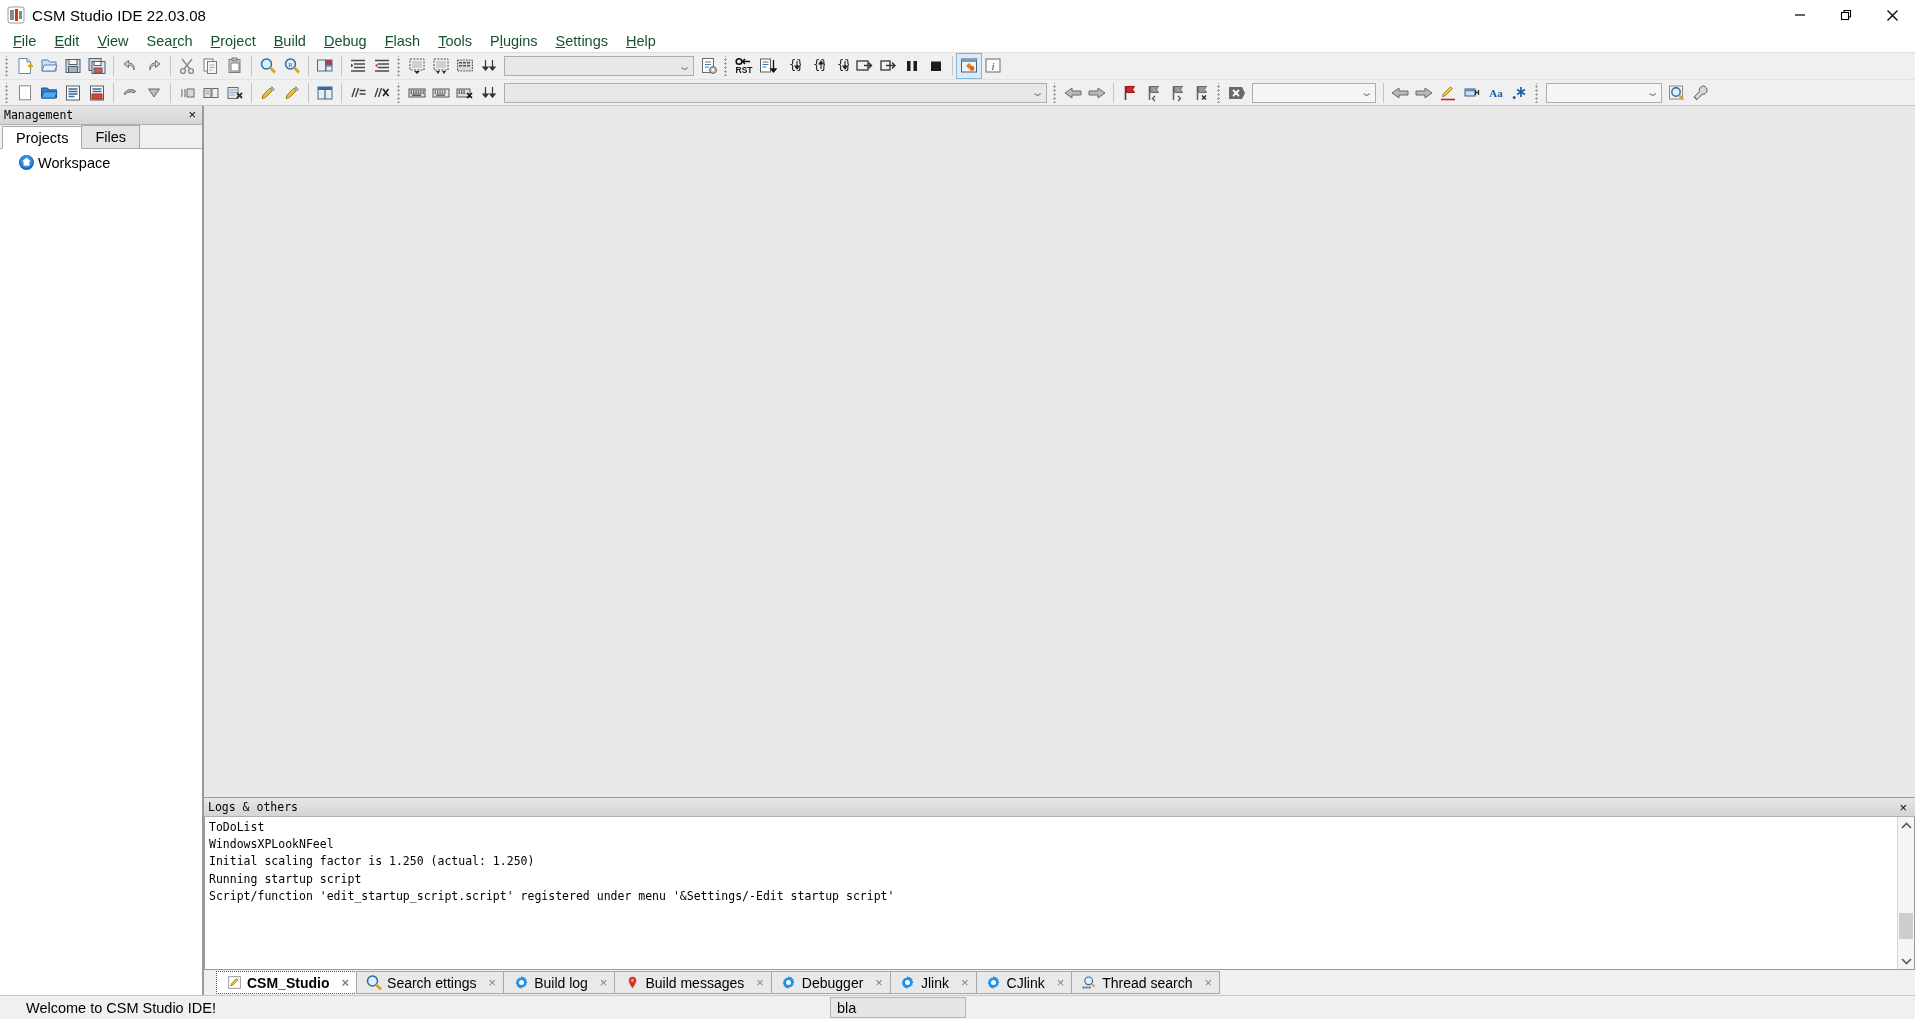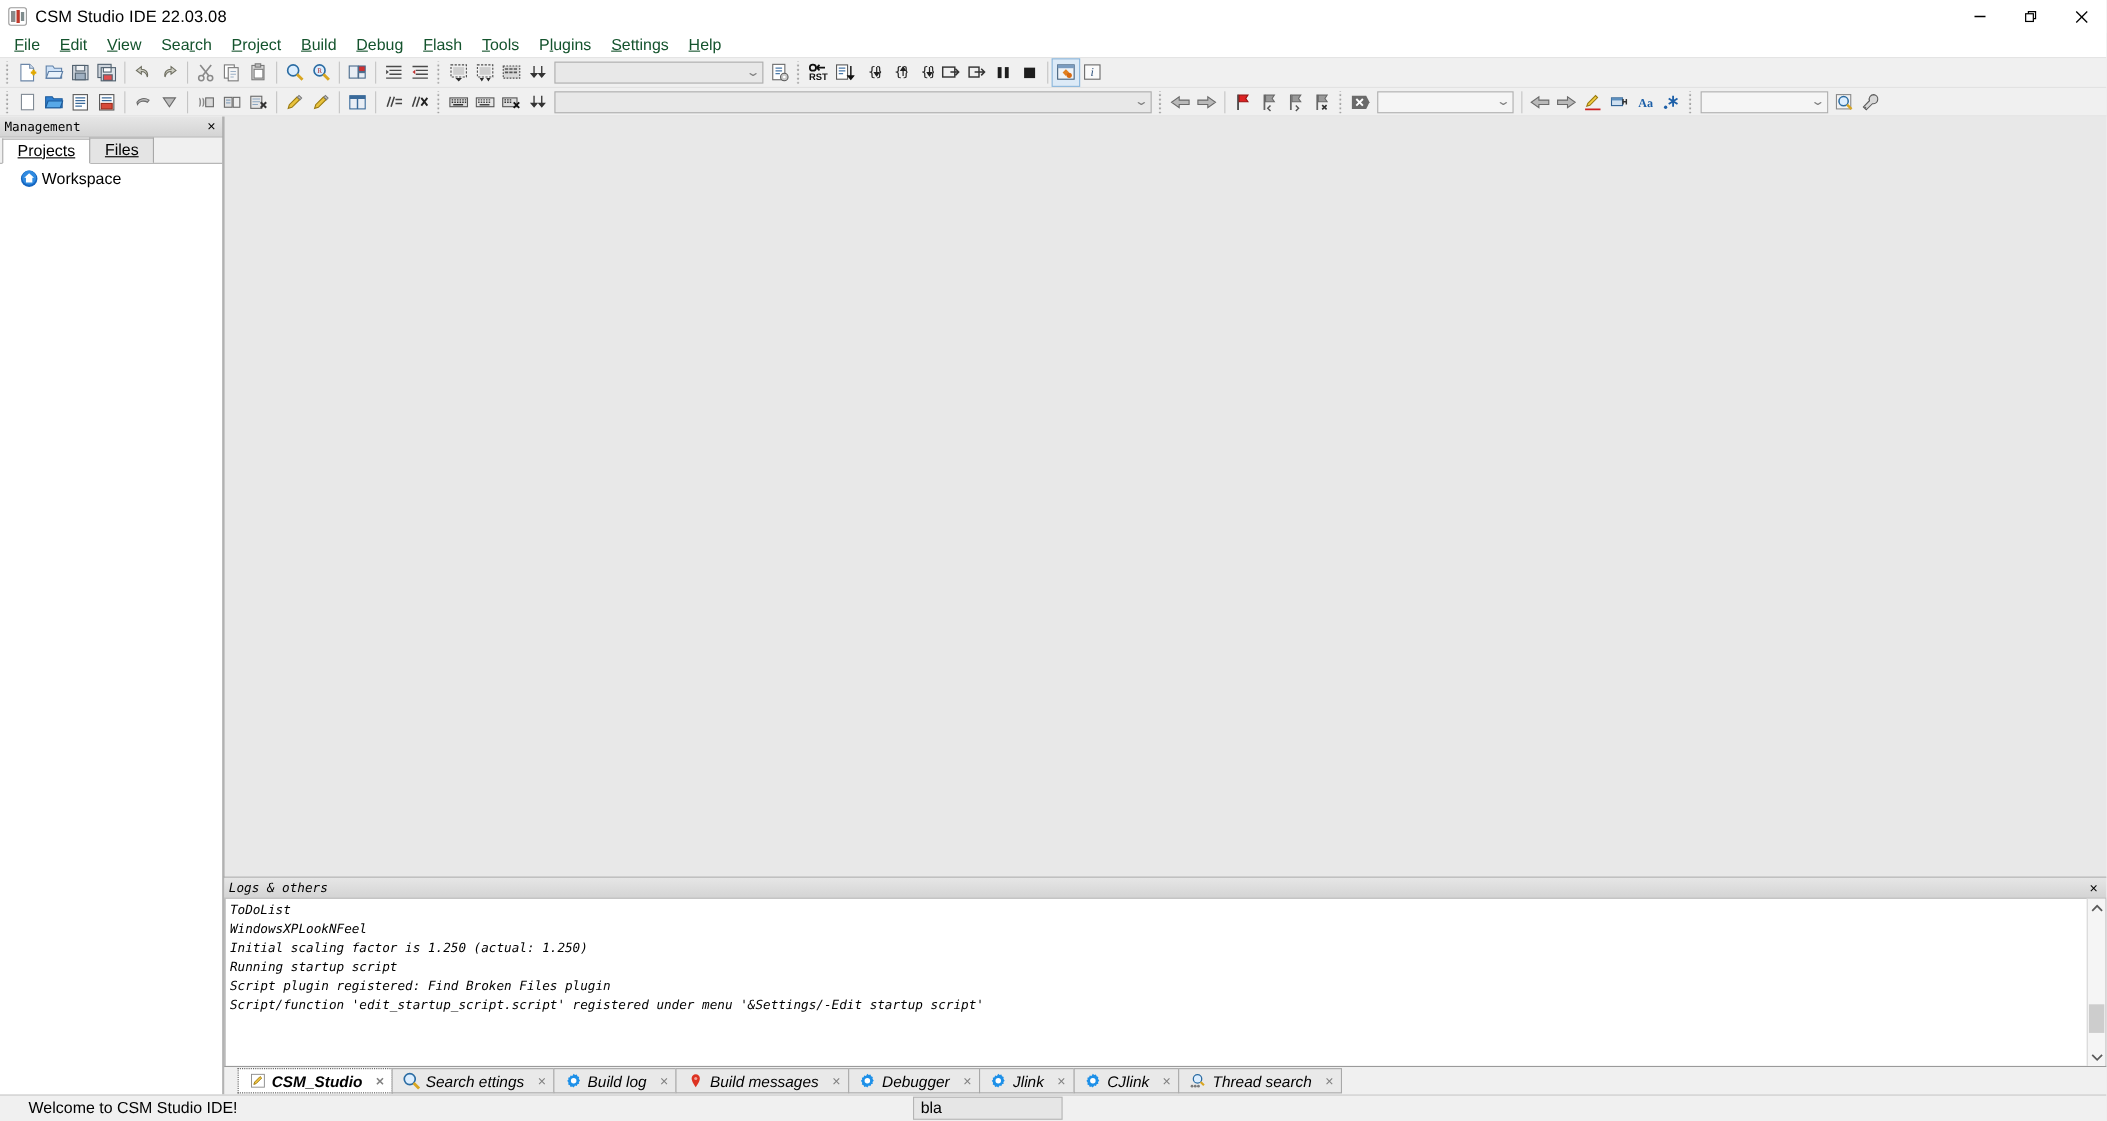--- a/index.html
+++ b/index.html
@@ -148,21 +148,20 @@
   }
   .mgmt-tab {
     height: 23px;
     padding: 0 13px;
     display: flex; align-items: center;
     font-size: 14.5px; color: #000;
     background: #e4e4e4;
     border: 1px solid #a8a8a8;
     border-bottom: none;
     margin-right: -1px;
-    text-decoration: underline;
   }
   .mgmt-tab.sel {
     background: #ffffff;
     border-bottom: 1px solid #ffffff;
     margin-bottom: -1px;
     z-index: 2;
   }
   .mgmt-tree {
     flex: 1 1 auto;
     background: #ffffff;
@@ -191,21 +190,20 @@
     border-bottom: 1px solid #9a9a9a;
     min-height: 0;
   }
 
   
   .logs {
     flex: 0 0 197px;
     display: flex; flex-direction: column;
     background: #f0f0f0;
     border-left: 1px solid #9a9a9a;
-    font-style: italic;
   }
   .logs-header {
     height: 19px; flex: 0 0 19px;
     background: linear-gradient(#e6e6e6, #d4d4d4);
     border-bottom: 1px solid #b0b0b0;
     display: flex; align-items: center;
     font-family: "DejaVu Sans Mono", monospace;
     font-size: 11.5px; color: #000;
     padding-left: 4px;
     position: relative;
@@ -952,21 +950,21 @@
 
     <div class="rightcol">
       <div class="editor-area"></div>
 
       <div class="logs">
         <div class="logs-header">
           <span>Logs &amp; others</span>
           <span class="close">×</span>
         </div>
         <div class="logs-body">
-          <div class="log-text" id="logtext"><div>ToDoList</div><div>WindowsXPLookNFeel</div><div>Initial scaling factor is 1.250 (actual: 1.250)</div><div>Running startup script</div><div>Script plugin registered: Find Broken Files plugin</div><div>Script/function 'edit_startup_script.script' registered under menu '&amp;Settings/-Edit startup script'</div></div>
+          <div class="log-text" id="logtext"><div>ToDoList</div><div>WindowsXPLookNFeel</div><div>Initial scaling factor is 1.250 (actual: 1.250)</div><div>Running startup script</div><div>Script/function 'edit_startup_script.script' registered under menu '&amp;Settings/-Edit startup script'</div></div>
           <div class="vscroll">
             <div class="arrow">
               <svg width="11" height="8" viewBox="0 0 11 8">
                   <path d="M1 6 L5.5 1.5 L10 6" fill="none" stroke="#5a5a5a" stroke-width="1.6"></path>
                 </svg>
             </div>
             <div class="track"></div>
             <div class="thumb"></div>
             <div class="arrow">
               <svg width="11" height="8" viewBox="0 0 11 8">

